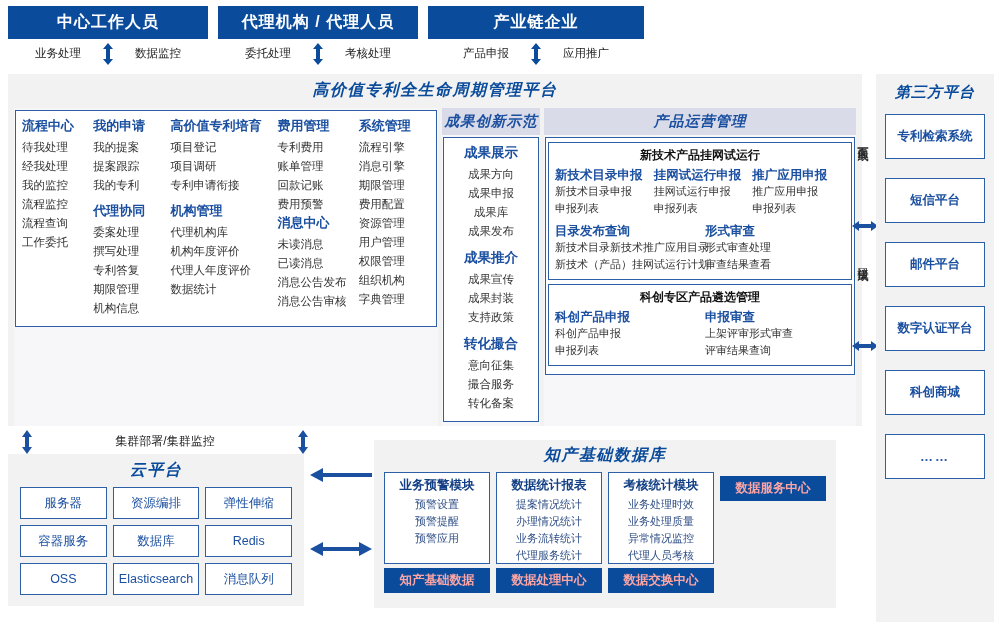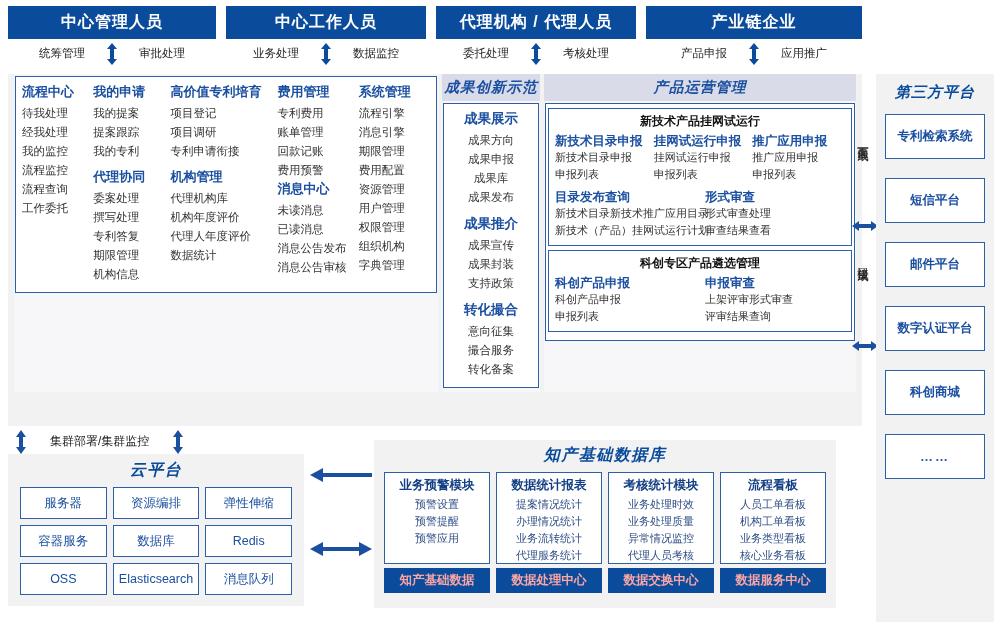--- a/index.html
+++ b/index.html
@@ -137,22 +137,22 @@
   .third-list { display: flex; flex-direction: column; gap: 19px; padding: 0 9px; }
   .third-box {
     border: 1.5px solid #2c5fa8; background: #ffffff;
     height: 45px; display: flex; align-items: center; justify-content: center;
     color: #1b4fa0; font-size: 12.5px; font-weight: bold;
   }
   .third-box.dots { color: #2c5fa8; letter-spacing: 2px; font-size: 13px; }
 
   
   .cluster {
-    position: absolute; left: 14px; top: 428px; width: 290px; height: 26px;
-    display: flex; align-items: center; justify-content: flex-start; gap: 22px;
+    position: absolute; left: 20px; top: 428px; width: 290px; height: 26px;
+    display: flex; align-items: center; justify-content: space-between; gap: 22px;
   }
   .cluster-text { font-size: 12px; color: #222; }
 
   
   .cloud {
     position: absolute; left: 8px; top: 454px; width: 296px; height: 152px;
     background: #f2f2f2;
   }
   .cloud-title {
     text-align: center; color: #0a4b9b; font-size: 16px; font-weight: bold;
@@ -197,32 +197,20 @@
   
   .hconn { position: absolute; }
 </style>
 </head>
 <body>
 
 <div id="canvas">
 
   <div class="roles">
 
-    <div class="role-col w1">
-      <div class="role-box">中心管理人员</div>
-      <div class="role-subs">
-        <div class="sub">统筹管理</div>
-        <div class="vbi">
-          <svg width="14" height="22" viewBox="0 0 14 22">
-              <path d="M7 0 L12 6 L9 6 L9 16 L12 16 L7 22 L2 16 L5 16 L5 6 L2 6 Z" fill="#0a4b9b"></path>
-            </svg>
-        </div>
-        <div class="sub">审批处理</div>
-      </div>
-    </div>
 
     <div class="role-col w2">
       <div class="role-box">中心工作人员</div>
       <div class="role-subs">
         <div class="sub">业务处理</div>
         <div class="vbi">
           <svg width="14" height="22" viewBox="0 0 14 22">
               <path d="M7 0 L12 6 L9 6 L9 16 L12 16 L7 22 L2 16 L5 16 L5 6 L2 6 Z" fill="#0a4b9b"></path>
             </svg>
         </div>
@@ -252,20 +240,21 @@
               <path d="M7 0 L12 6 L9 6 L9 16 L12 16 L7 22 L2 16 L5 16 L5 6 L2 6 Z" fill="#0a4b9b"></path>
             </svg>
         </div>
         <div class="sub">应用推广</div>
       </div>
     </div>
 
   </div>
 
   <div class="platform">
+    <div class="platform-title">高价值专利全生命周期管理平台</div>
 
     <div class="panels">
 
       <div class="panel p-left">
         <div class="panel-body">
           <div class="cols">
 
             <div class="col lc1">
               <div class="grp">流程中心</div>
               <div class="itm">待我处理</div>
@@ -522,26 +511,19 @@
           <div class="db-head">考核统计模块</div>
           <div class="db-itm">业务处理时效</div>
           <div class="db-itm">业务处理质量</div>
           <div class="db-itm">异常情况监控</div>
           <div class="db-itm">代理人员考核</div>
         </div>
         <div class="db-foot">数据交换中心</div>
       </div>
 
       <div class="db-col">
-        <div class="db-top">
-          <div class="db-head">流程看板</div>
-          <div class="db-itm">人员工单看板</div>
-          <div class="db-itm">机构工单看板</div>
-          <div class="db-itm">业务类型看板</div>
-          <div class="db-itm">核心业务看板</div>
-        </div>
         <div class="db-foot">数据服务中心</div>
       </div>
 
     </div>
   </div>
 
 </div>
 
 </body></html>

